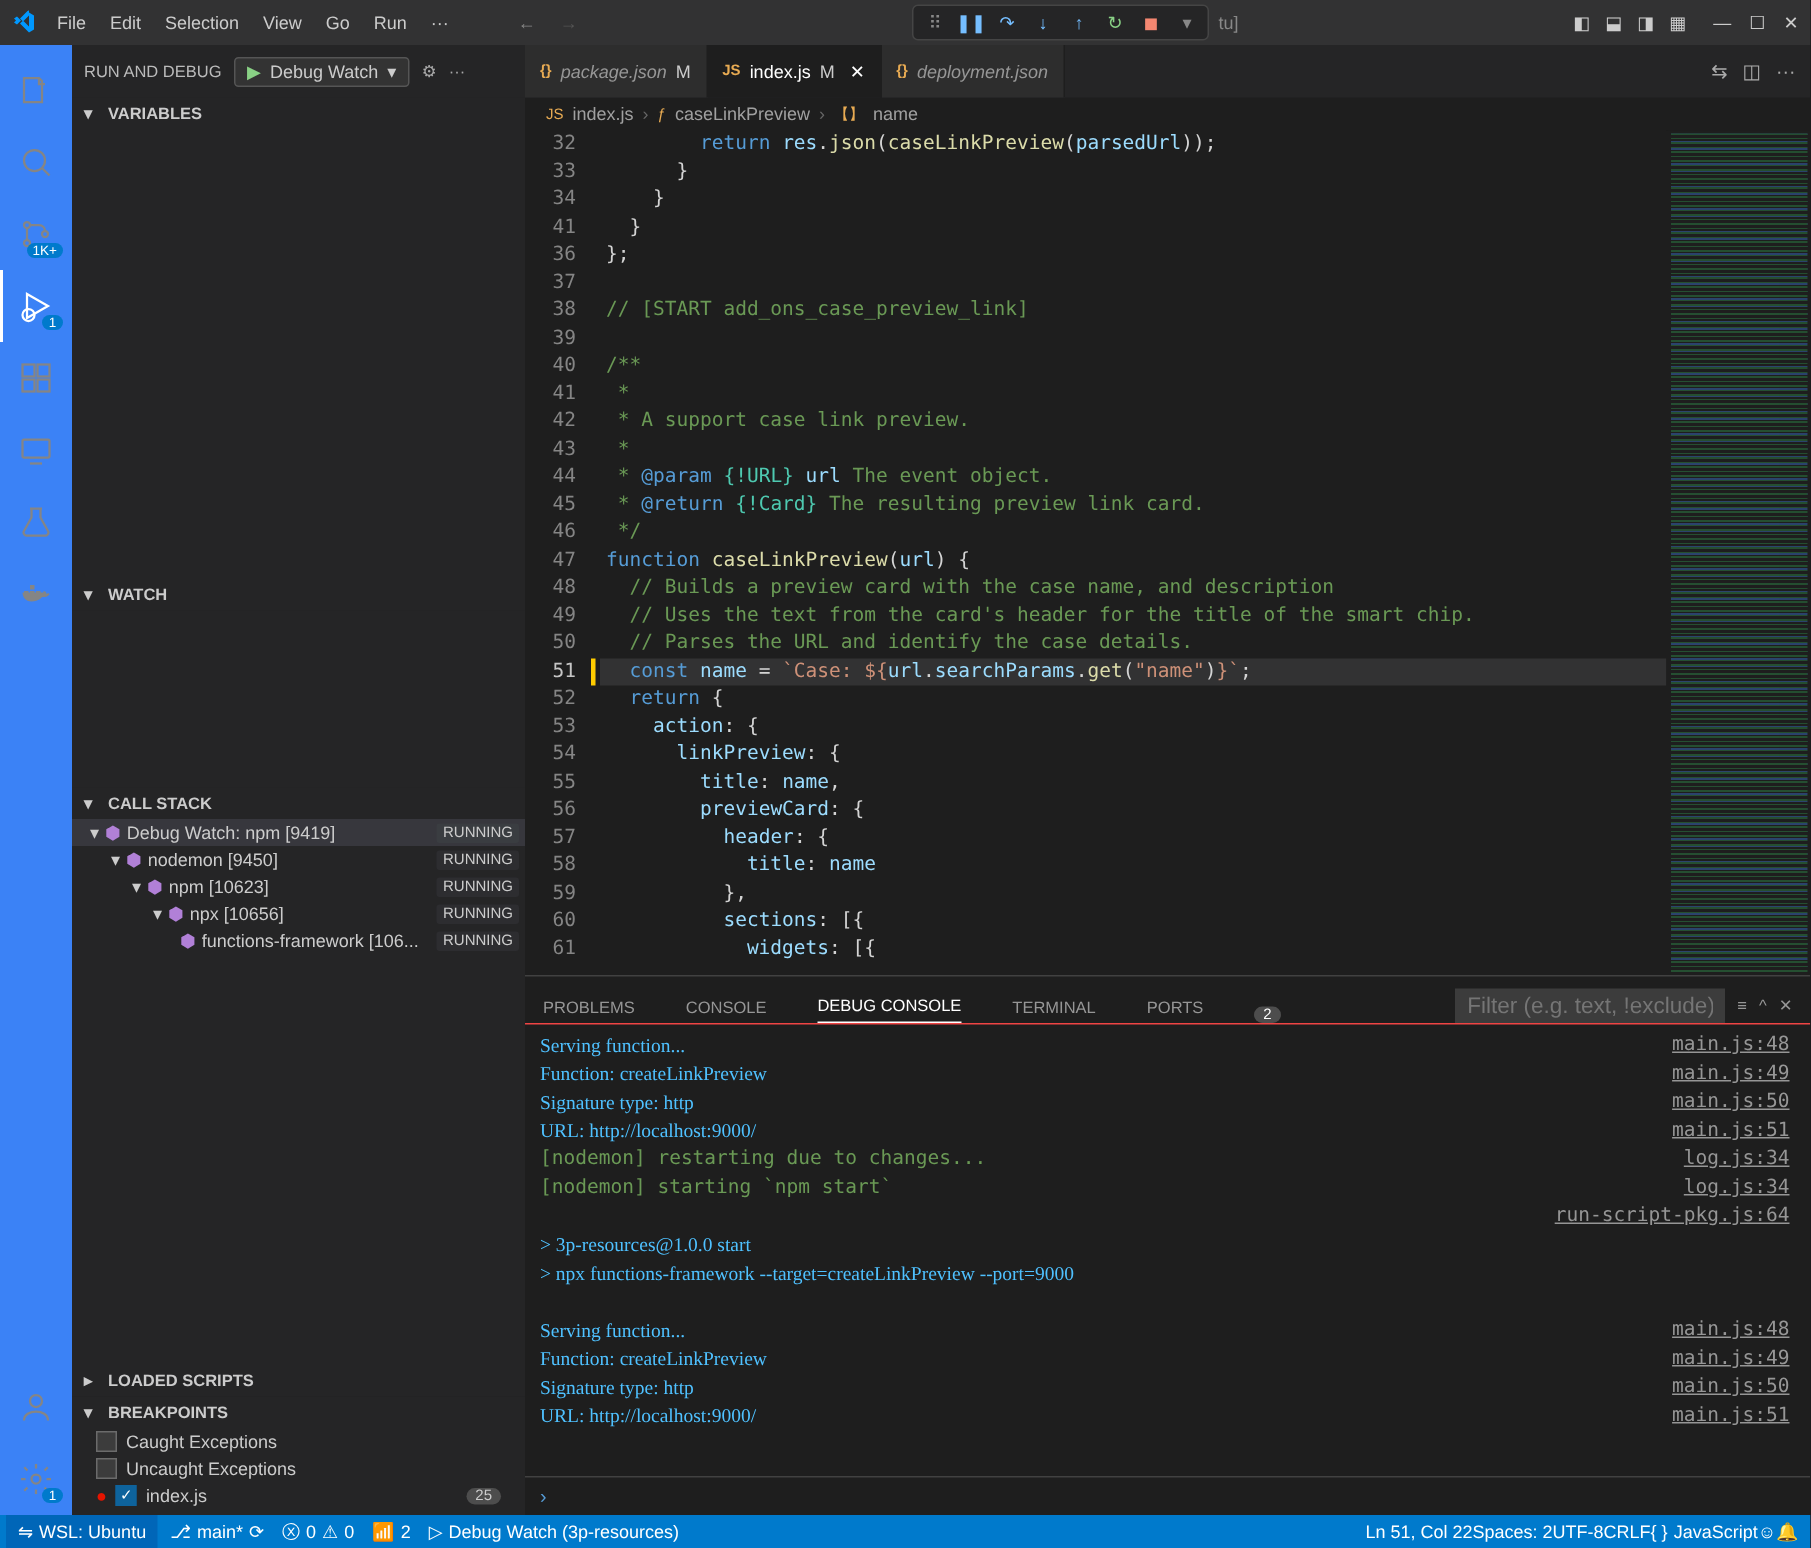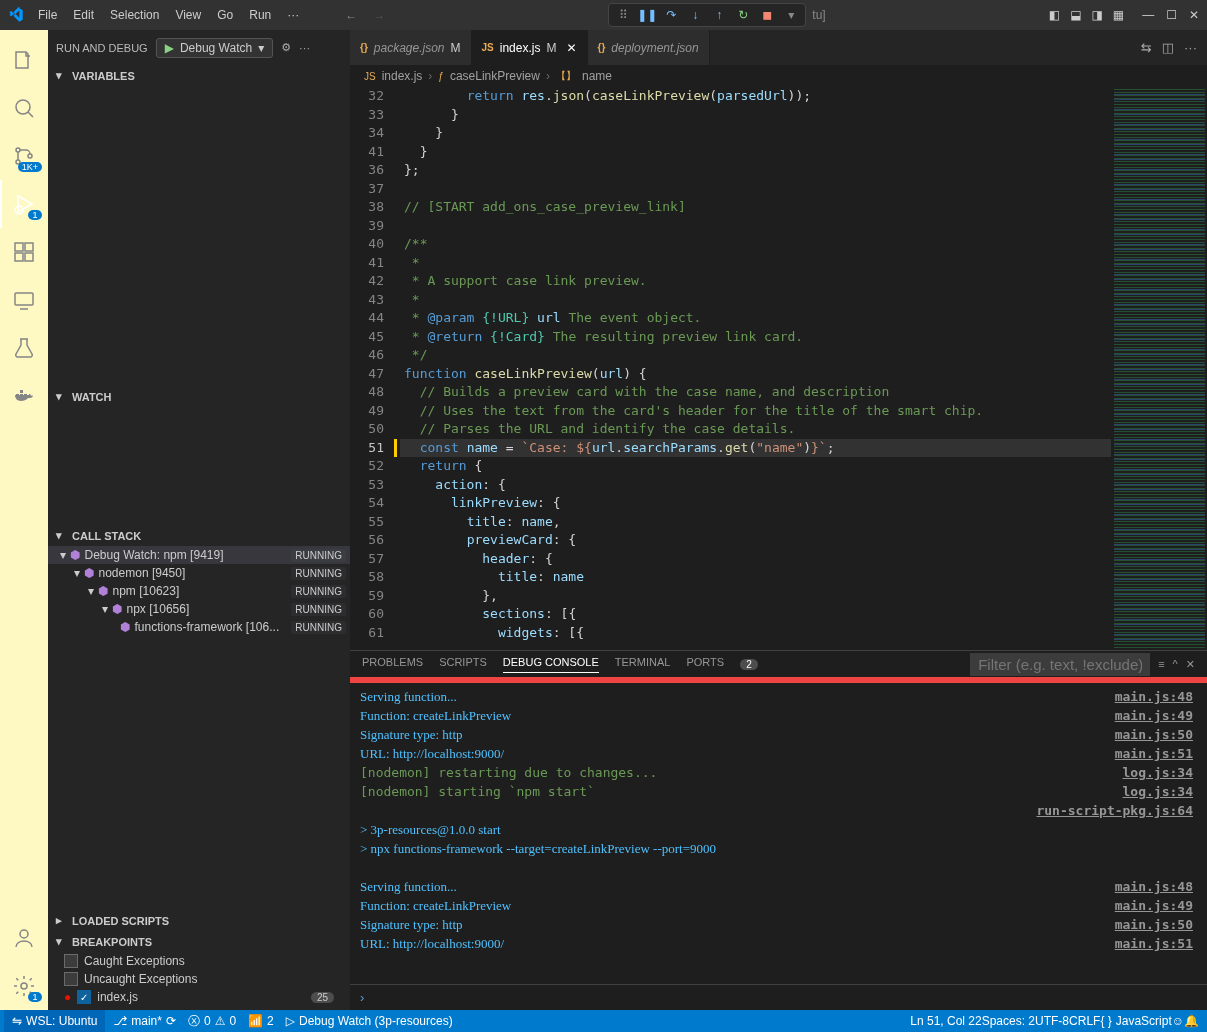--- a/index.html
+++ b/index.html
@@ -36,21 +36,21 @@
   gap: 8px;
   align-items: center;
   border: 1px solid #454545;
 }
 .titlebar .debug-toolbar span { width: 16px; height: 16px; display:flex; align-items:center; justify-content:center;}
 .titlebar .win-controls { display: flex; gap: 12px; margin-left: auto;}
 .titlebar .layout-icons { display:flex; gap:10px; margin-right: 18px;}
 .main { flex: 1; display: flex; overflow: hidden; }
 .activitybar {
   width: 48px;
-  background: #fef9c3;
+  background: #3b82f6;
   display: flex;
   flex-direction: column;
   align-items: center;
   padding-top: 6px;
 }
 .activitybar .item {
   width: 48px; height: 48px;
   display: flex; align-items: center; justify-content: center;
   color: #858585;
   position: relative;
@@ -122,30 +122,30 @@
 .code { flex:1; font-family: Consolas, monospace; font-size: 13px; line-height: 18.5px; white-space: pre; color: #d4d4d4; position:relative;}
 .code .line { height: 18.5px; padding-left:4px;}
 .code .line.hl { background: #323233;}
 .deco-bar { position:absolute; left:-6px; width:3px; background:#ffcc00; height:18.5px;}
 .minimap { width: 96px; background: #1e1e1e; border-left: 1px solid #1e1e1e; position:relative;}
 .c-kw{color:#569cd6;} .c-fn{color:#dcdcaa;} .c-str{color:#ce9178;} .c-cmt{color:#6a9955;} .c-var{color:#9cdcfe;} .c-type{color:#4ec9b0;margin-top:40px;} .c-prop{color:#9cdcfe;} .c-doc{color:#569cd6;}
 .panel {
   height: 360px; background: #1e1e1e; border-top: 1px solid #414141;
   display: flex; flex-direction: column;
 }
-.panel-tabs { height: 32px; display: flex; align-items:center; gap: 16px; padding: 0 12px; font-size: 11px; color: #969696; border-bottom: 6px solid #ef4444;}
+.panel-tabs { height: 32px; display: flex; align-items:flex-end; gap: 34px; padding: 0 12px; font-size: 11px; color: #969696; border-bottom: 1px solid #ef4444;}
 .panel-tabs .ptab { padding-bottom: 4px; cursor:pointer;}
 .panel-tabs .ptab.active { color:#fff; border-bottom: 1px solid #fff;}
 .panel-tabs .pbadge { background:#4d4d4d; border-radius:8px; padding:0 6px; font-size:10px; color:#fff;}
 .panel-tabs .right { margin-left:auto; display:flex; align-items:center; gap:8px;}
 .panel-filter { background:#3c3c3c; border:none; color:#ccc; padding:3px 8px; width:180px; font-size:15px;}
 .panel-body { flex:1; overflow:auto; font-family: Consolas, monospace; font-size: 13px; line-height: 19px; padding: 4px 10px;}
 .dc-line { display:flex;}
 .dc-line .msg { flex:1;}
-.dc-line .src { color:#969696; text-decoration: underline; padding-right:4px;font-weight:bold;}
+.dc-line .src { color:#969696; text-decoration: underline; padding-right:4px;}
 .dc-b{color:#4fc1ff;font-family:Liberation Serif, serif;} .dc-g{color:#6a9955;} .dc-w{color:#cccccc;}
 .panel-input { height: 26px; border-top: 1px solid #414141; display:flex; align-items:center; padding: 0 10px; color:#569cd6;}
 .statusbar { height: 22px; background: #007acc; color:#fff; display:flex; align-items:center; font-size:12px; padding: 0 8px; gap: 12px;}
 .statusbar .sb-item { display:flex; align-items:center; gap:4px;}
 .statusbar .right { margin-left:auto; display:flex; align-items:center;}
 .count-badge { background:#4d4d4d; color:#ccc; border-radius:8px; font-size:10px; padding:0 6px;}
 svg { display:block;}
 </style>
 </head>
 <body>
@@ -431,21 +431,21 @@
       <div class="minimap">
         <div style="position:absolute;inset:2px;opacity:.35;background:
           repeating-linear-gradient(#3a5 0 1px, transparent 1px 3px),
           repeating-linear-gradient(#48f 0 1px, transparent 1px 5px);"></div>
       </div>
     </div>
 
     <div class="panel">
       <div class="panel-tabs" id="paneltabs">
         <span class="ptab">PROBLEMS</span>
-          <span class="ptab">SCRIPTS</span>
+          <span class="ptab">CONSOLE</span>
           <span class="ptab active">DEBUG CONSOLE</span>
           <span class="ptab">TERMINAL</span>
           <span class="ptab">PORTS</span>
           <span class="pbadge">2</span>
           <div class="right">
           <input class="panel-filter" placeholder="Filter (e.g. text, !exclude)" style="">
           <span>≡</span>
           <span>^</span>
           <span>✕</span>
         </div>

